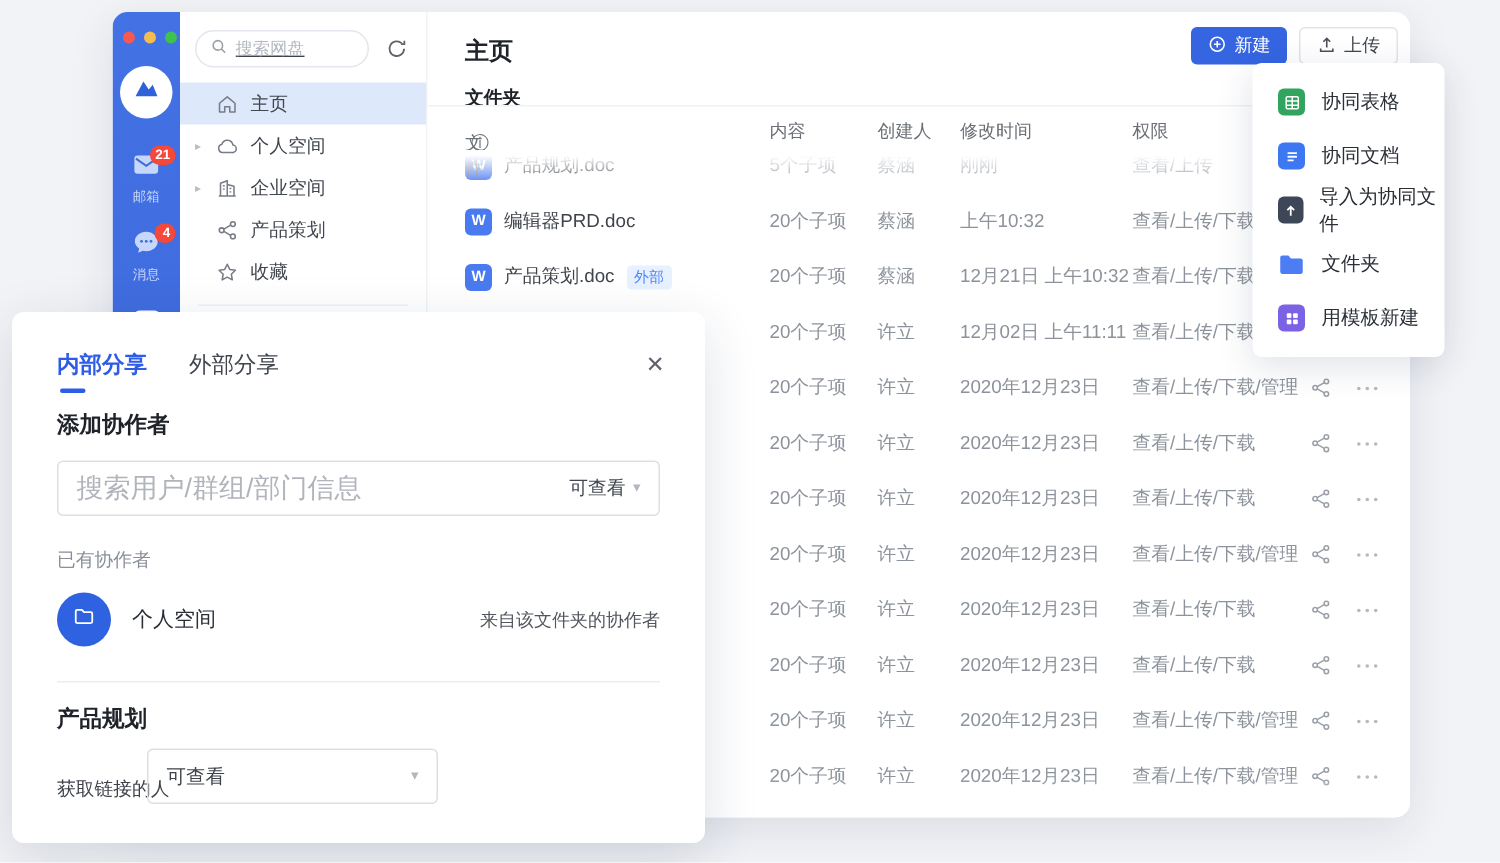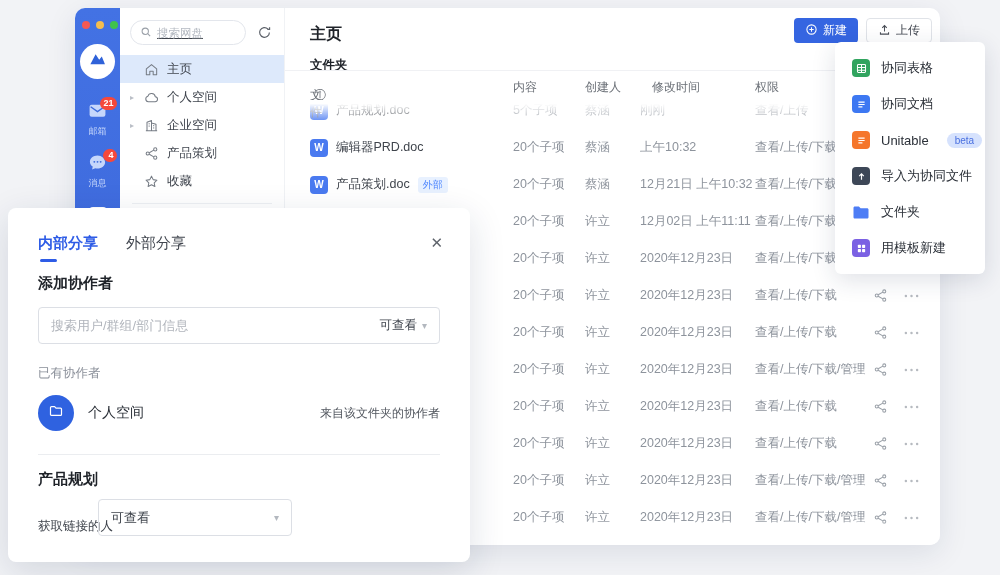--- a/index.html
+++ b/index.html
@@ -70,41 +70,41 @@
   .ext-badge { background:#e8f1ff; color:#4f87ff; font-size:10px; border-radius:3px; padding:1px 5px; }
   .c-content { left:228px; } .c-creator { left:300px; } .c-modified { left:355px; } .c-perm { left:470px; }
   .c-icons { left:588px; gap:16px; }
   .c-icons span { display:flex; cursor:pointer; }
   .fade-top { position:absolute; left:0; right:0; top:92px; height:24px; z-index:2;
               background:linear-gradient(180deg,#fff 15%,rgba(255,255,255,0)); pointer-events:none; }
   .fade-bot { position:absolute; left:0; right:0; bottom:0; height:26px; z-index:2;
               background:linear-gradient(0deg,#fff 10%,rgba(255,255,255,0)); pointer-events:none; }
 
   
-  .menu { position:absolute; left:835px; top:42px; width:150px; background:#fff; border-radius:6px;
+  .menu { position:absolute; left:835px; top:42px; width:128px; background:#fff; border-radius:6px;
           box-shadow:0 6px 24px rgba(25,40,80,.14); z-index:50; padding:8px 0; }
   .menu-item { height:36px; display:flex; align-items:center; gap:11px; padding-left:17px; cursor:pointer; }
   .menu-ic { width:18px; height:18px; border-radius:4px; display:flex; align-items:center; justify-content:center; }
   .menu-ic.flat { background:transparent !important; }
   .menu-lbl { font-size:13px; color:#2b3038; }
   .beta { background:#d6e2fd; color:#4a70e0; font-size:10px; border-radius:9px; padding:2px 8px; margin-left:7px; }
 
   
   .modal { position:absolute; left:8px; top:208px; width:462px; height:354px; background:#fff;
            border-radius:8px; box-shadow:0 10px 36px rgba(20,40,80,.14); z-index:60; }
   .tabs { position:absolute; left:30px; top:26px; display:flex; gap:28px; }
   .tab { font-size:15px; color:#41464f; cursor:pointer; position:relative; padding-bottom:9px; }
   .tab.active { color:#2e5ce6; font-weight:bold; }
   .tab.active::after { content:""; position:absolute; left:2px; bottom:0; width:17px; height:3px;
                        background:#2e5ce6; border-radius:2px; }
   .m-close { position:absolute; right:27px; top:26px; font-size:15px; color:#5f646c; cursor:pointer; }
   .m-h2 { position:absolute; left:30px; font-size:15px; font-weight:bold; color:#1f2329; }
   .m-input { position:absolute; left:30px; top:99px; width:402px; height:37px; border:1px solid #dcdfe5;
              border-radius:4px; display:flex; align-items:center; padding:0 12px; gap:8px; }
-  .m-input input { flex:1; border:0; outline:0; font-size:13px; color:#3f444c; }
+  .m-input input { flex:1; border:0; outline:0; font-size:18px; color:#3f444c; }
   .m-input input::placeholder { color:#b0b4bb; }
   .perm-dd { display:flex; align-items:center; gap:5px; font-size:12.5px; color:#41464f; cursor:pointer; }
   .caret { color:#b3b8bf; font-size:10px; }
   .m-sub { position:absolute; left:30px; top:157px; font-size:12.5px; color:#8a8f99; }
   .collab { position:absolute; left:30px; right:30px; top:181px; height:48px; display:flex; align-items:center; }
   .avatar { width:36px; height:36px; border-radius:50%; background:#2f62e0; display:flex;
             align-items:center; justify-content:center; margin-right:14px; }
   .collab-name { font-size:14px; color:#2b3038; flex:1; }
   .collab-src { font-size:12px; color:#51565e; }
   .m-div { position:absolute; left:30px; right:30px; top:246px; height:1px; background:#ebedf0; }
@@ -296,21 +296,21 @@
       </div>
       <div class="sec-title">文件夹</div>
 
       <div class="thead">
         <span style="left:25px">
             <span>文件</span>
             <span class="th-info">ⓘ</span>
           </span>
         <span style="left:228px">内容</span>
         <span style="left:300px">创建人</span>
-        <span style="left:367px">修改时间</span>
+        <span style="left:355px">修改时间</span>
         <span style="left:470px">权限</span>
       </div>
 
       <div class="rows">
 
           <div class="trow">
             <div class="cell c-file">
               <span class="wicon">W</span>
               <span class="fname">产品规划.doc</span>
 
@@ -679,29 +679,20 @@
       <div class="menu-item">
         <span class="menu-ic" style="background: rgb(61, 120, 242);">
           <svg viewBox="0 0 12 12" width="11" height="11" fill="none" stroke="#fff" stroke-width="1.3">
             <path d="M2.6 3.4h6.8M2.6 6h6.8M2.6 8.6h4.4"></path>
           </svg>
         </span>
         <span class="menu-lbl">协同文档</span>
 
       </div>
 
-      <div class="menu-item">
-        <span class="menu-ic" style="background: rgb(245, 118, 43);">
-          <svg viewBox="0 0 12 12" width="11" height="11" fill="none" stroke="#fff" stroke-width="1.3">
-            <path d="M2.6 3.4h6.8M2.6 6h6.8M2.6 8.6h4.4"></path>
-          </svg>
-        </span>
-        <span class="menu-lbl">Unitable</span>
-        <span class="beta">beta</span>
-      </div>
 
       <div class="menu-item">
         <span class="menu-ic" style="background: rgb(61, 71, 87);">
           <svg viewBox="0 0 12 12" width="11" height="11" fill="none" stroke="#fff" stroke-width="1.3">
             <path d="M6 9.6V3.2M3.5 5.6 6 3.1l2.5 2.5"></path>
           </svg>
         </span>
         <span class="menu-lbl">导入为协同文件</span>
 
       </div>

